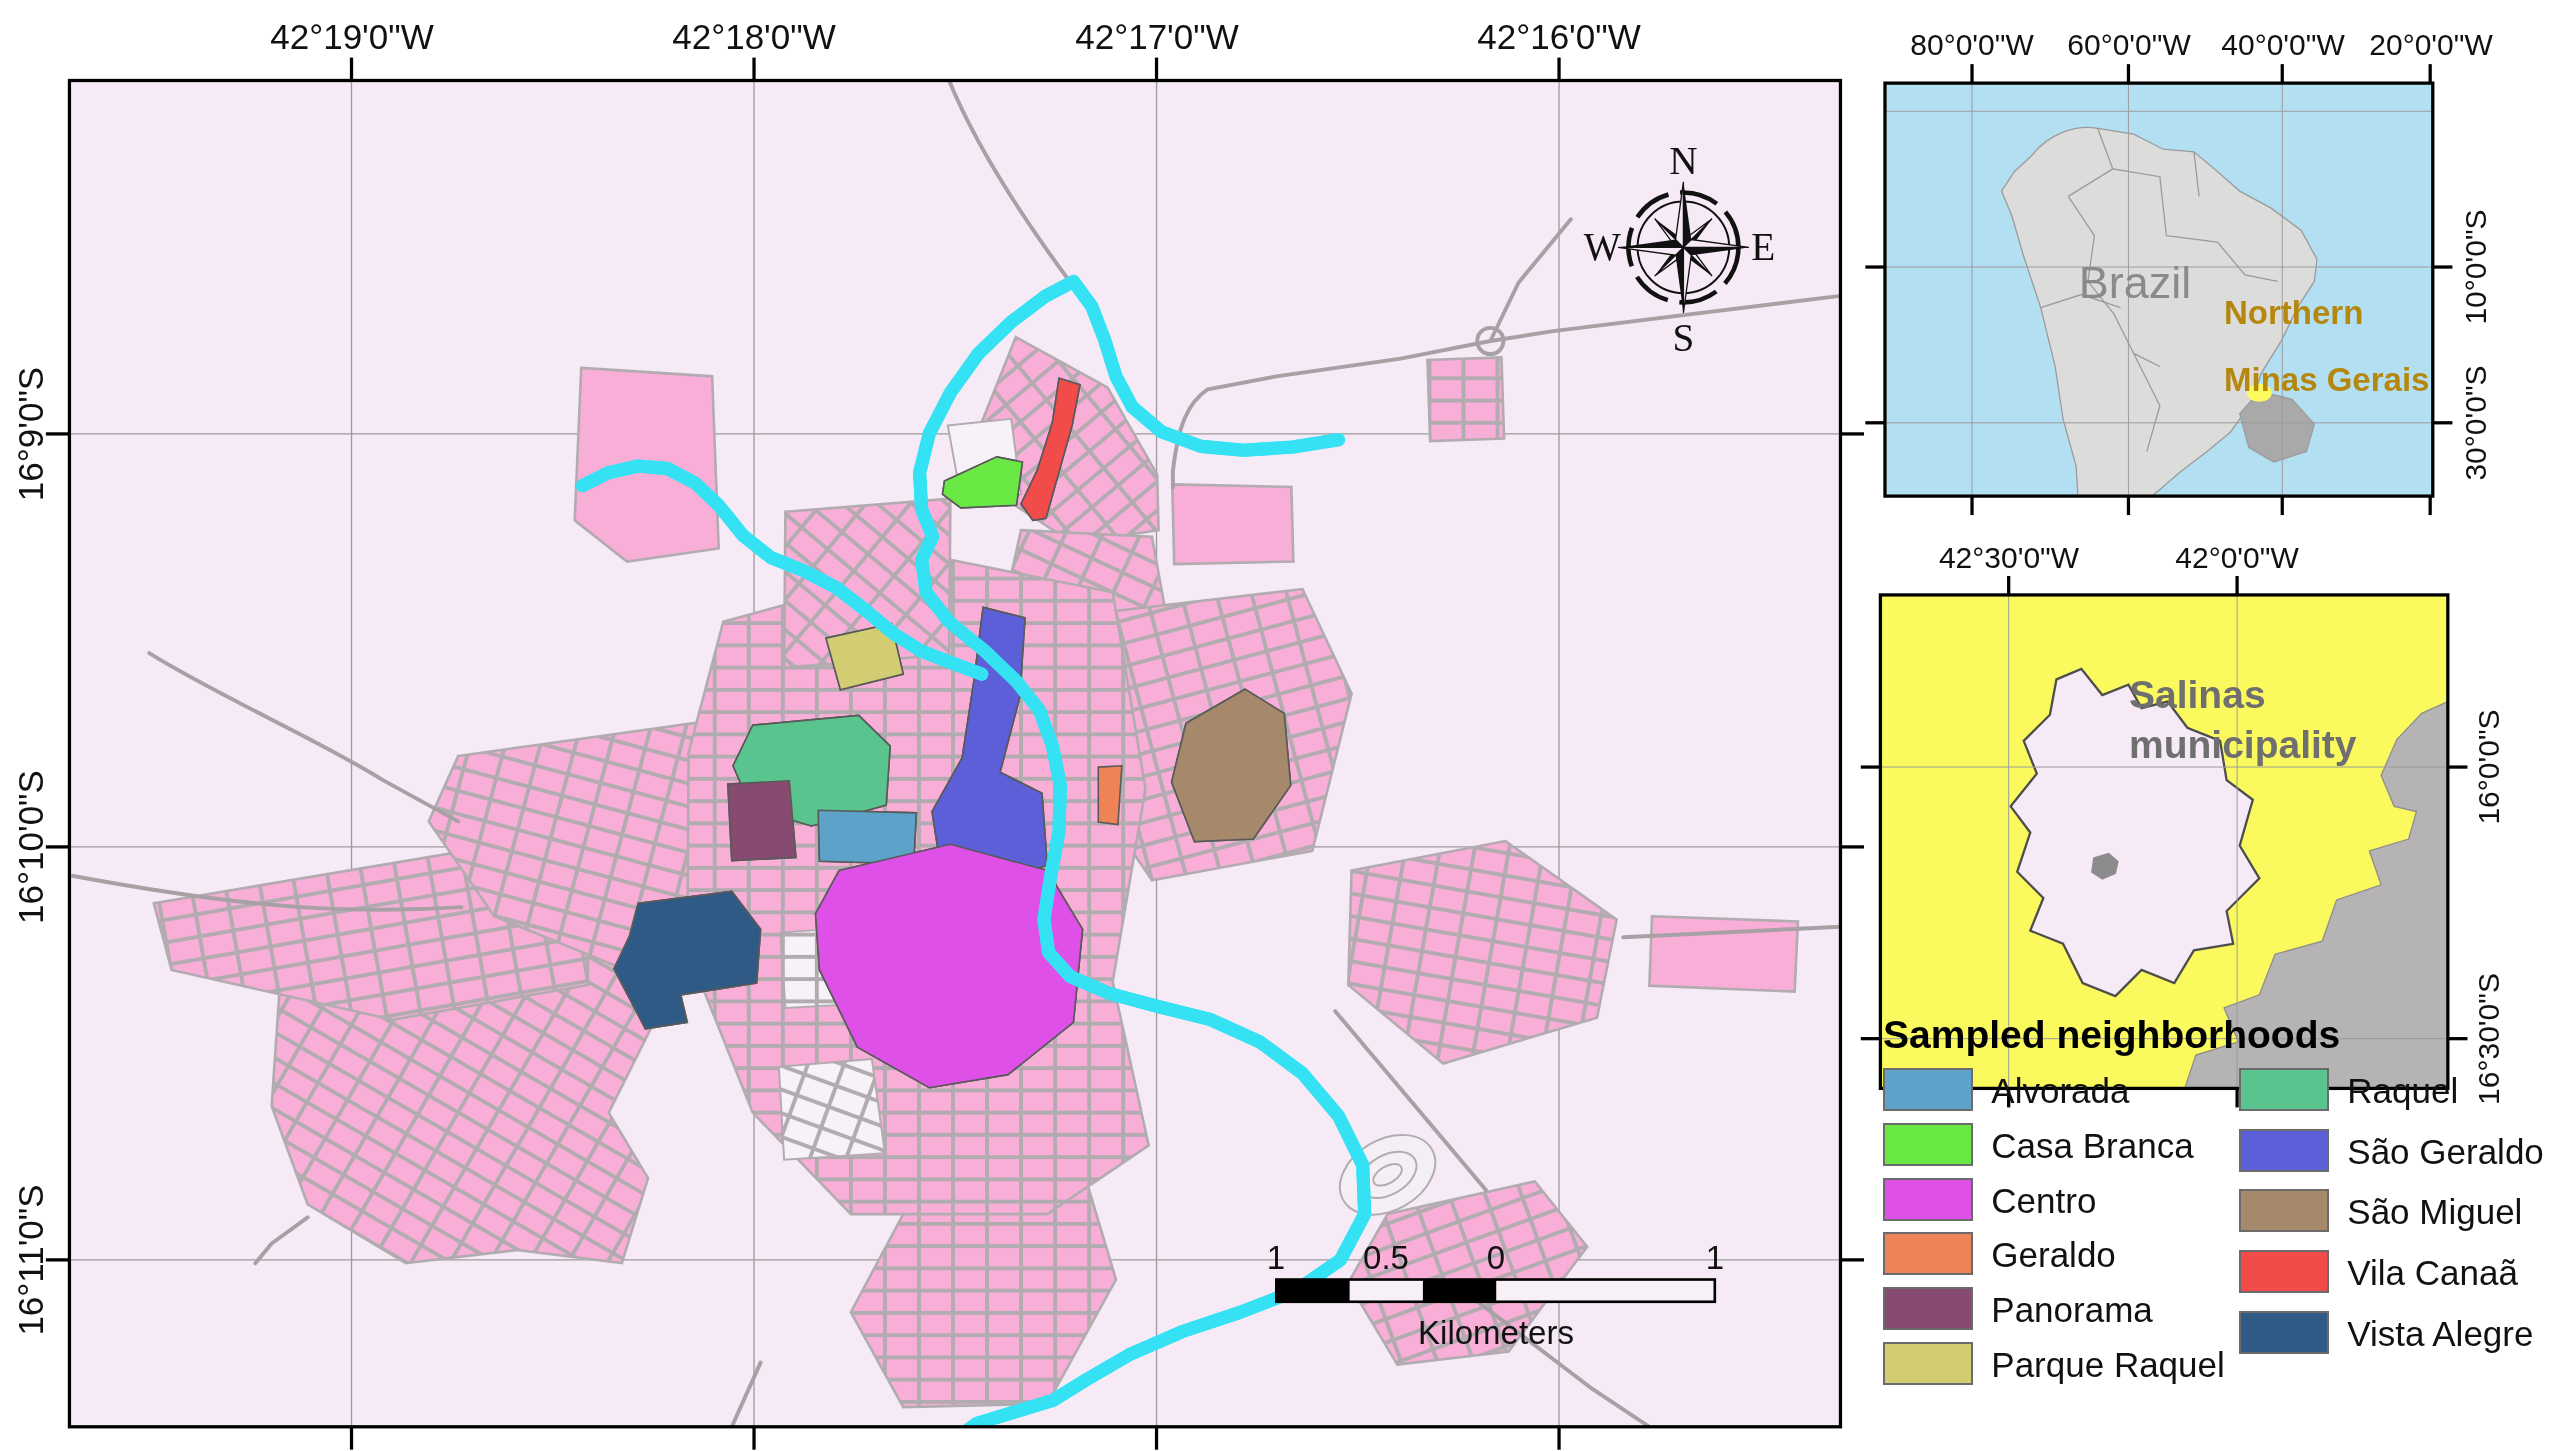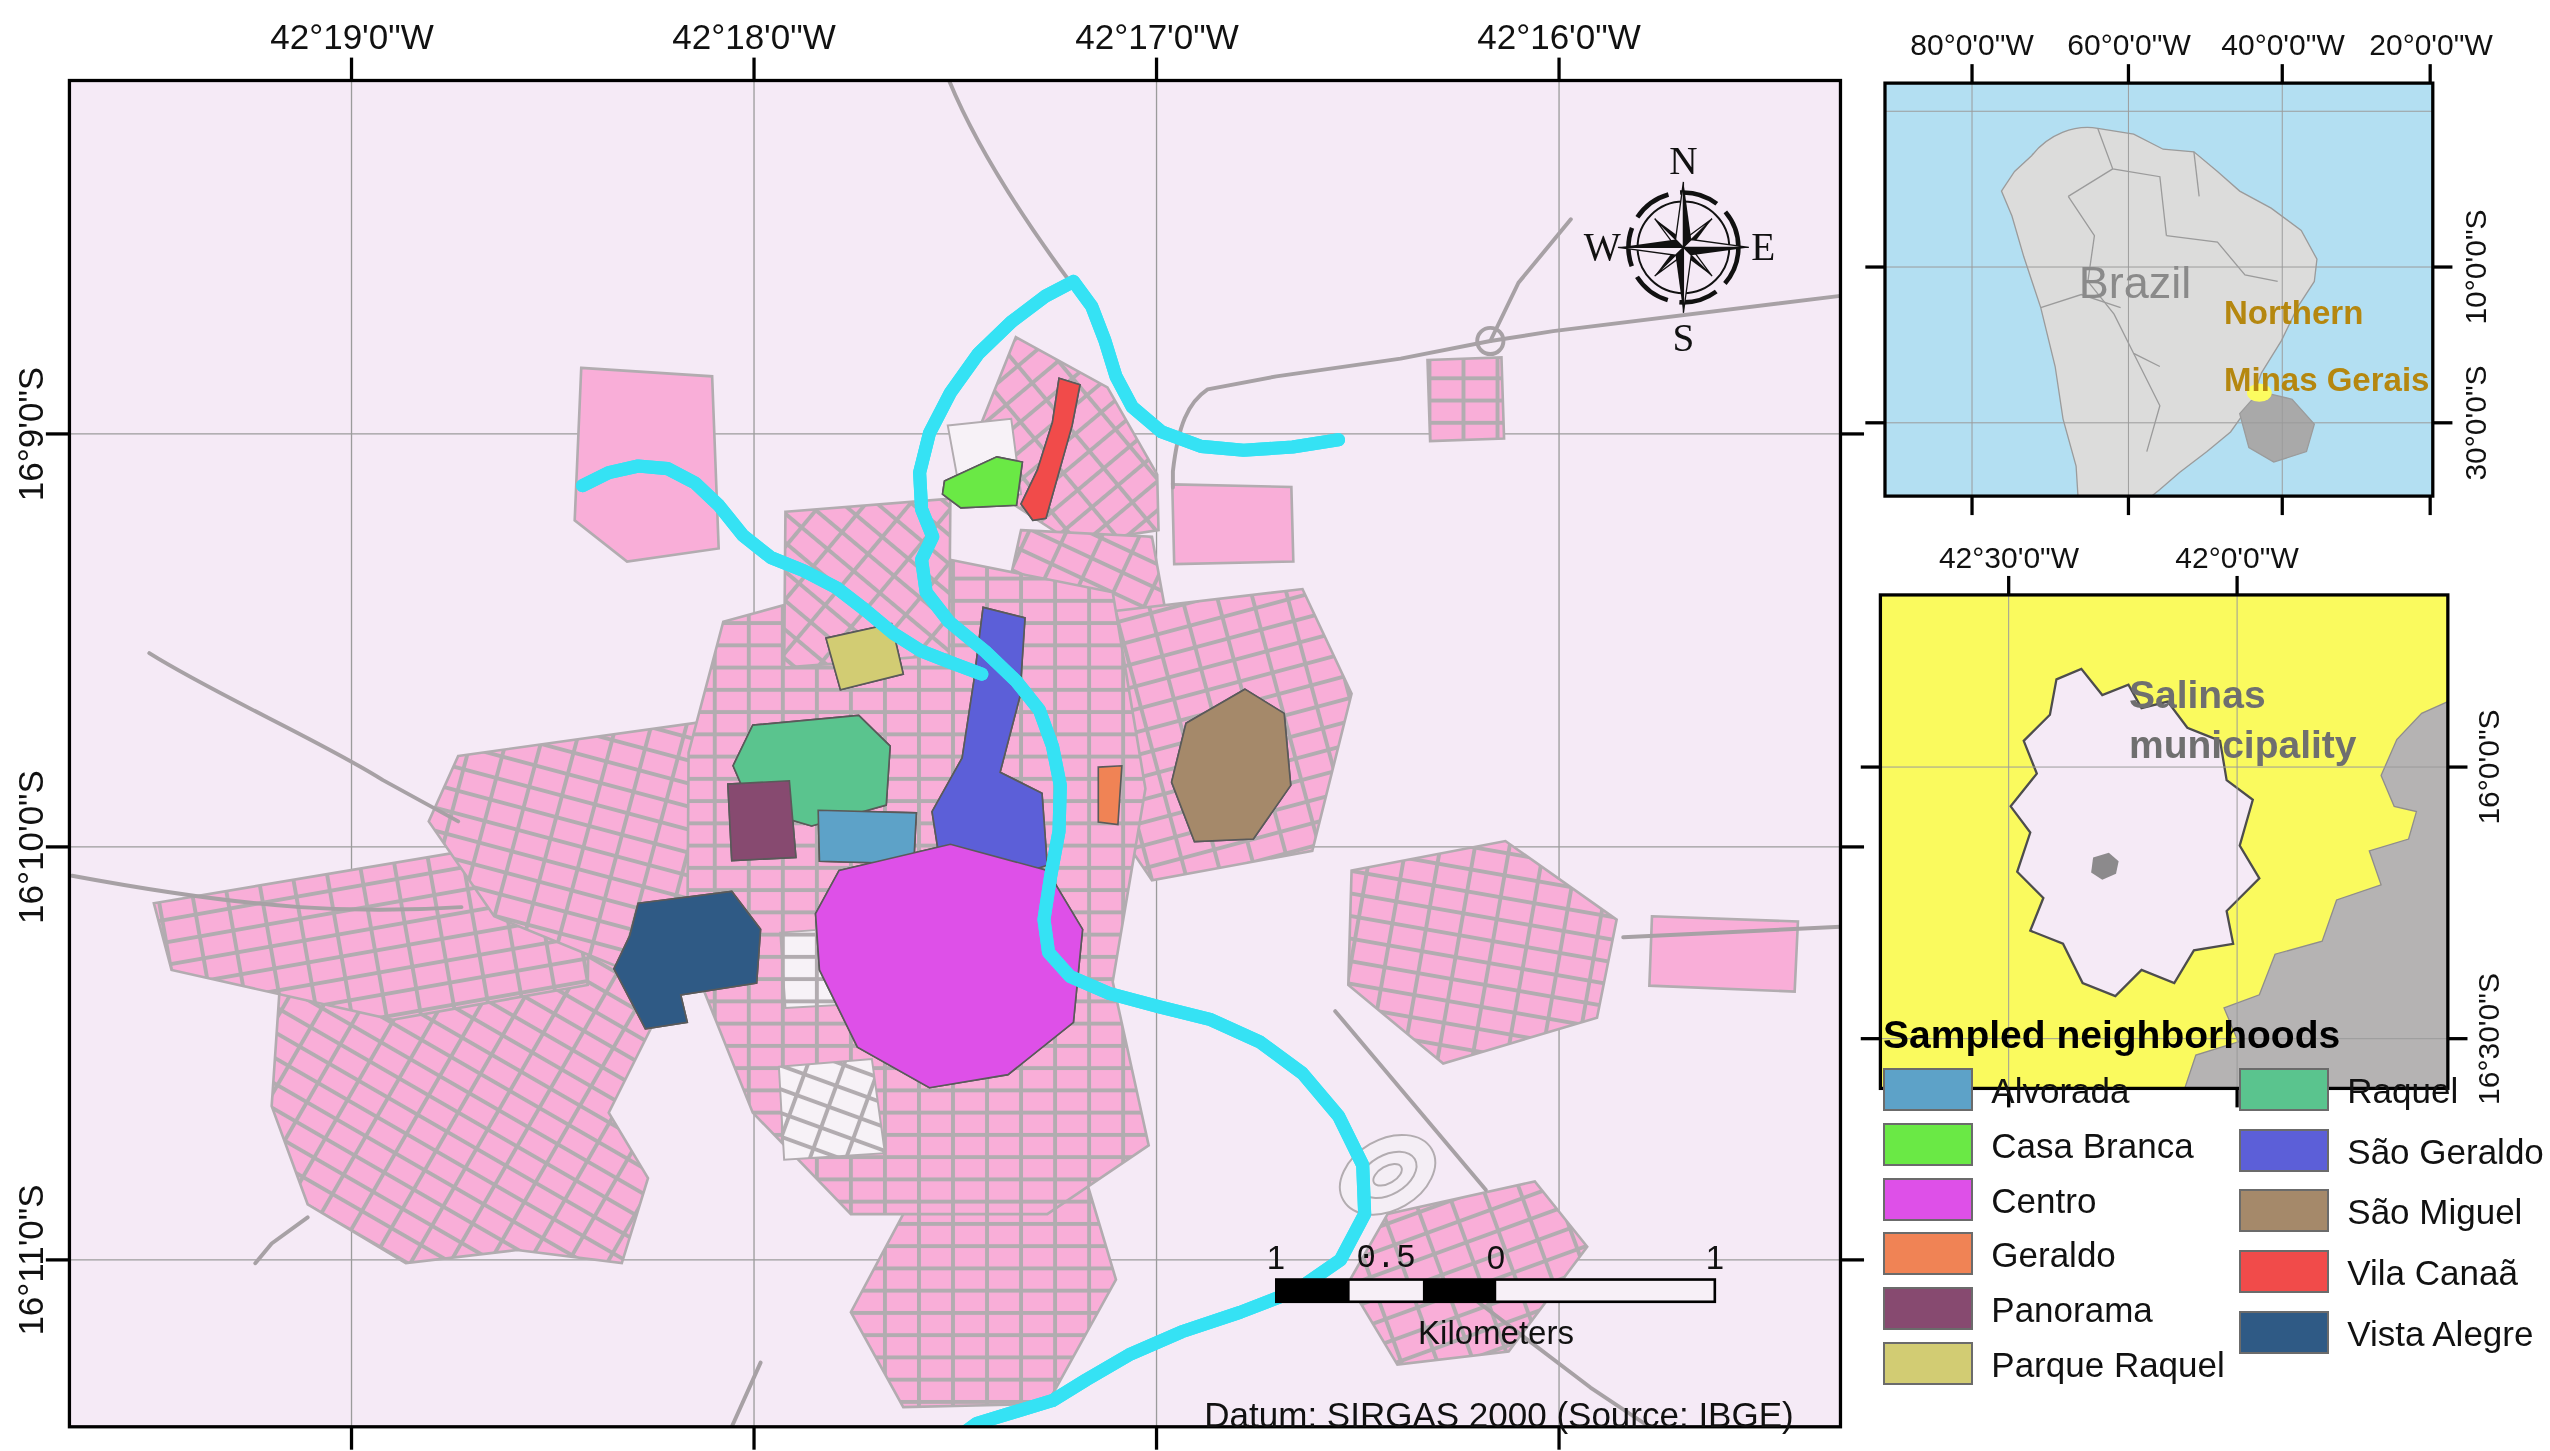--- a/index.html
+++ b/index.html
@@ -323,25 +323,24 @@
 <div class="lbl" style="left:352px;top:37px;">42°19'0"W</div>
 <div class="lbl" style="left:754px;top:37px;">42°18'0"W</div>
 <div class="lbl" style="left:1157px;top:37px;">42°17'0"W</div>
 <div class="lbl" style="left:1559px;top:37px;">42°16'0"W</div>
 
 <div class="lbl rot" style="left:31px;top:434px;">16°9'0"S</div>
 <div class="lbl rot" style="left:31px;top:847px;">16°10'0"S</div>
 <div class="lbl rot" style="left:31px;top:1260px;">16°11'0"S</div>
 
 <div class="lbl scale" style="left:1276px;top:1258px;">1</div>
-<div class="lbl scale" style="left:1386px;top:1258px;font-family:Liberation Mono, monospace;">0.5</div>
+<div class="lbl scale" style="left:1386px;top:1258px;">0.5</div>
 <div class="lbl scale" style="left:1496px;top:1258px;">0</div>
 <div class="lbl scale" style="left:1715px;top:1258px;">1</div>
 <div class="lbl scale" style="left:1496px;top:1333px;">Kilometers</div>
-<div class="lbl crs" style="left:1499px;top:1415px;">Datum: SIRGAS 2000 (Source: IBGE)</div>
 
 <div class="lbl small" style="left:1972px;top:45px;">80°0'0"W</div>
 <div class="lbl small" style="left:2129px;top:45px;">60°0'0"W</div>
 <div class="lbl small" style="left:2283px;top:45px;">40°0'0"W</div>
 <div class="lbl small" style="left:2431px;top:45px;">20°0'0"W</div>
 <div class="lbl small rot" style="left:2476px;top:267px;">10°0'0"S</div>
 <div class="lbl small rot" style="left:2476px;top:423px;">30°0'0"S</div>
 <div class="brazil-name" style="left:2135px;top:283px;">Brazil</div>
 <div class="nmg" style="left:2224px;top:293px;">Northern</div>
 <div class="nmg" style="left:2224px;top:360px;text-align:center;">Minas Gerais</div>

